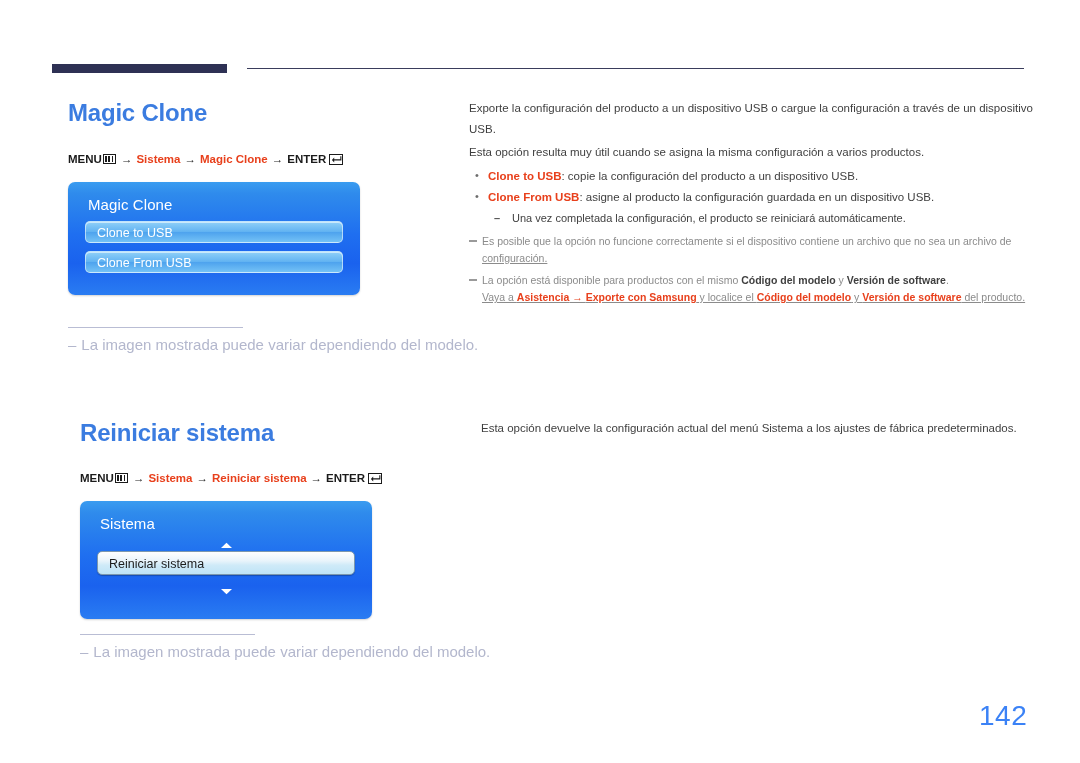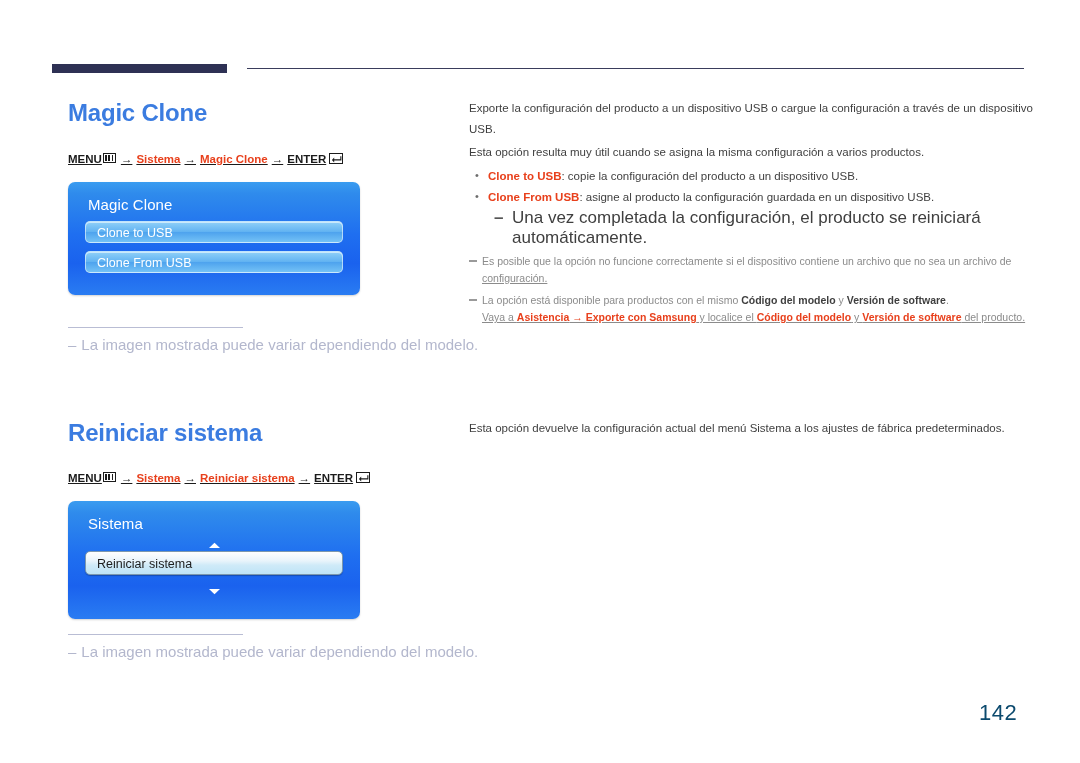--- a/index.html
+++ b/index.html
@@ -40,44 +40,43 @@
     height: 1px;
     background: #3a3d5c;
   }
 
   
   .section {
     position: absolute;
     margin-left: 16px;
   }
   #section-magic-clone { left: 0; top: 0; width: 1080px; }
-  #section-reiniciar   { left: 0; top: 0; width: 980px; }
+  #section-reiniciar   { left: 12px; top: 0; width: 980px; }
 
   .left-col  { position: absolute; left: 52px; }
   .right-col { position: absolute; left: 453px; width: 572px; }
 
   h1.section-title {
     margin: 0;
     font-size: 24px;
     font-weight: bold;
     color: #3b7ce0;
     letter-spacing: -0.2px;
     white-space: nowrap;
   }
 
   
   .menu-path {
     font-size: 11.5px;
     font-weight: bold;
     color: #1b1b1b;
     white-space: nowrap;
     display: flex;
-    align-items: flex-start;
+    align-items: center;
     gap: 0px;
-    text-decoration: underline;
   }
   .menu-path .red { color: #e8401c; }
   .menu-path .arrow { color: #1b1b1b; padding: 0 4px; font-weight: normal; }
 
   .icon-menu {
     display: inline-block;
     width: 13px;
     height: 10px;
     border: 1.4px solid #1b1b1b;
     box-sizing: border-box;
@@ -202,21 +201,21 @@
     left: 6px;
     top: -1px;
     color: #6d6d6d;
     font-size: 11px;
   }
   .kw { color: #e8401c; font-weight: bold; }
 
   .subdash {
     position: relative;
     padding-left: 24px;
-    font-size: 17px;
+    font-size: 11px;
     line-height: 20px;
     color: #3f3f3f;
     margin-top: 1px;
   }
   .subdash::before {
     content: "–";
     position: absolute;
     left: 6px;
     top: 0;
     color: #555;
@@ -242,22 +241,22 @@
   }
   .note .kw, .note .kwb { color: #e8401c; font-weight: bold; }
   .note .dk { color: #3f3f3f; font-weight: bold; }
   .note .line2 { display: block; text-decoration: underline; }
 
   
   .page-no {
     position: absolute;
     left: 979px;
     top: 700px;
-    font-size: 22px;
-    color: #0c4a6e;
+    font-size: 28px;
+    color: #3b82f6;
     letter-spacing: 0.5px;
   }
 </style>
 </head>
 <body>
 
 <div class="top-rule-wrap">
   <div class="rule-thick"></div>
   <div class="rule-thin"></div>
 </div>

